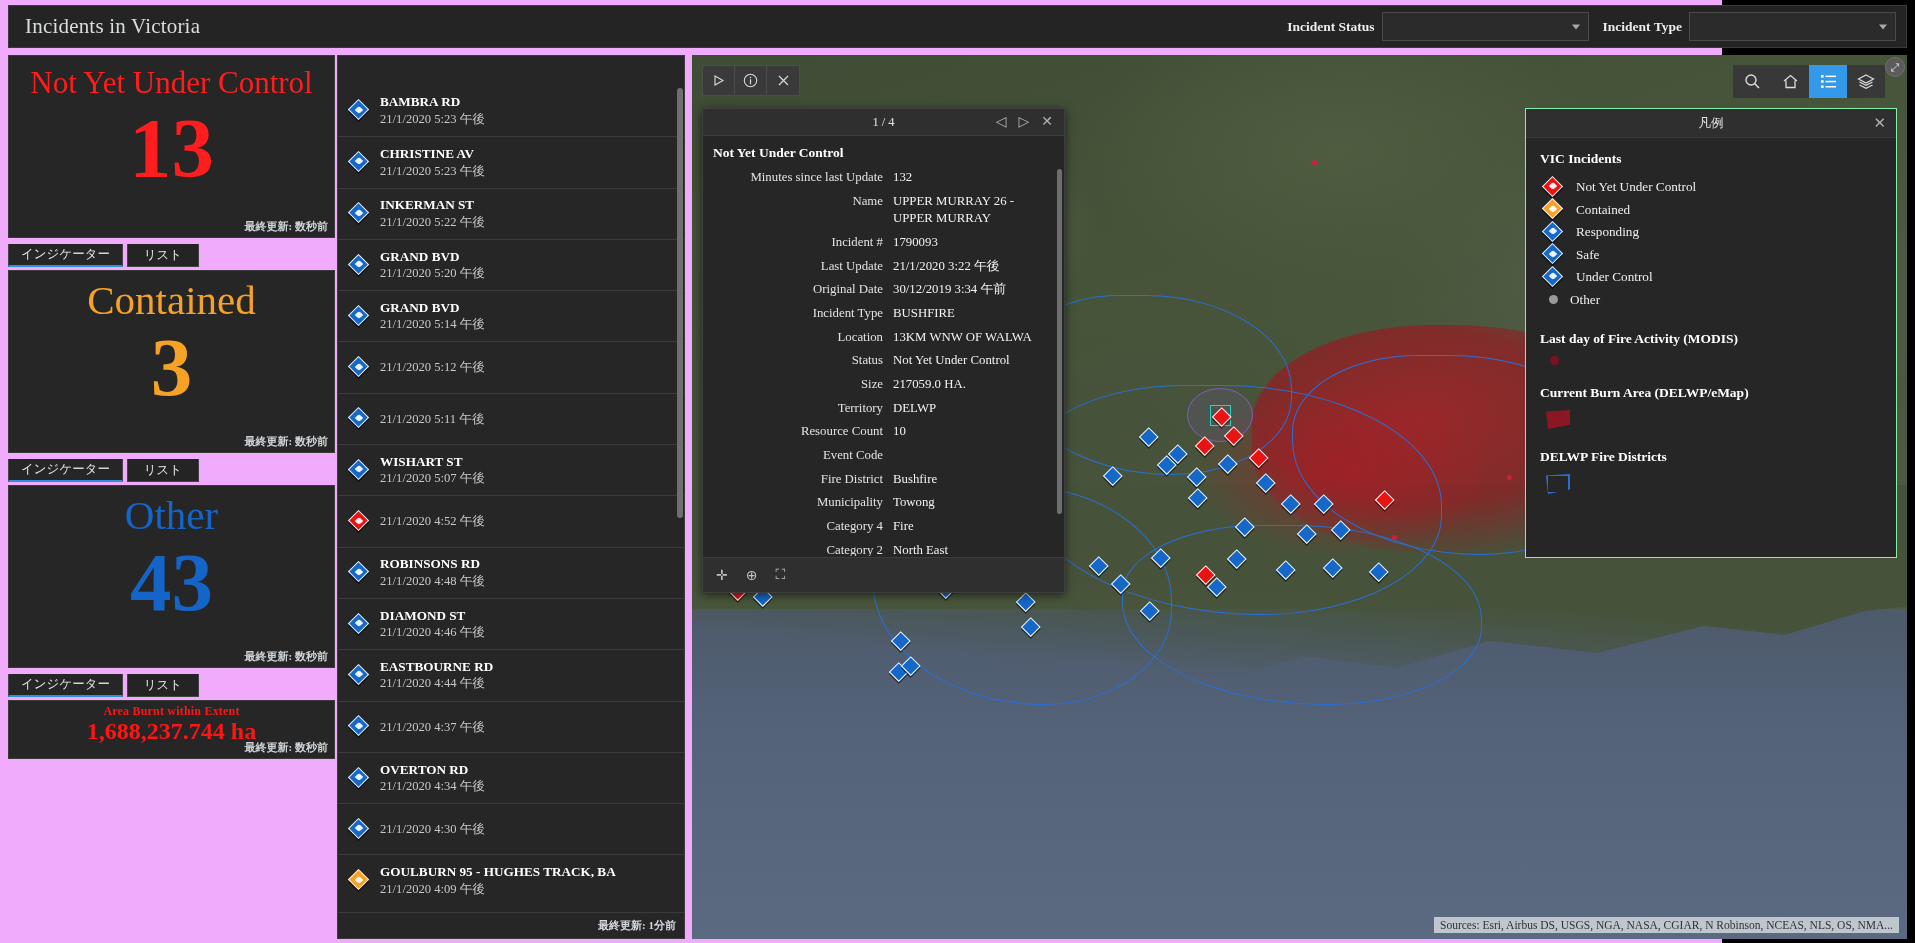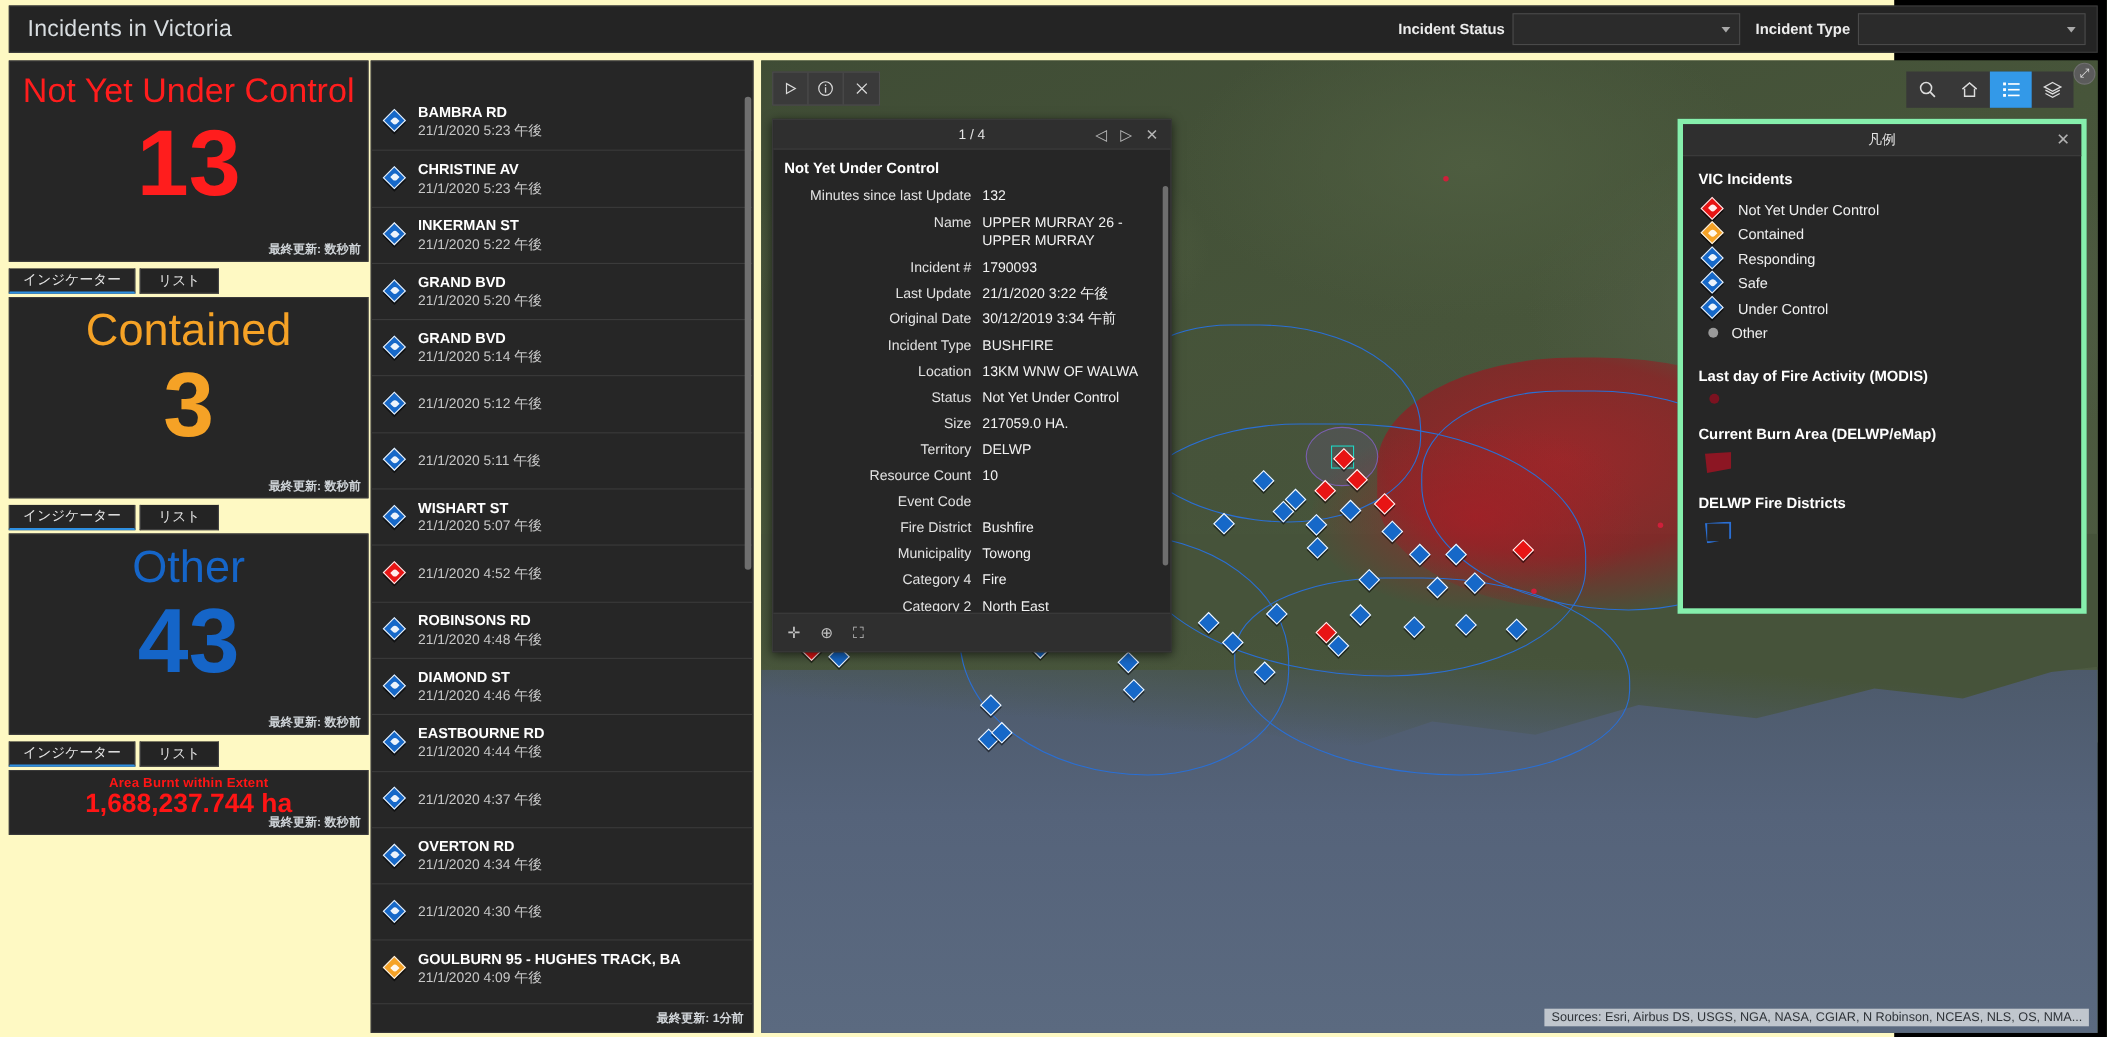--- a/index.html
+++ b/index.html
@@ -2,21 +2,21 @@
 <html><head>
 <meta charset="utf-8">
 <style>
   * { box-sizing: border-box; margin: 0; padding: 0; }
   html, body {
     width: 1915px; height: 943px;
     background: #000;
     font-family: "Liberation Sans", sans-serif;
     overflow: hidden;
   }
-  .app { position: relative; width: 1722px; height: 943px; background: #fef9c3; }
+  .app { position: relative; width: 1722px; height: 943px; background: #f0abfc; font-family: Liberation Serif, serif; }
 
   
   .header {
     position: absolute; left: 8px; top: 5px; width: 1899px; height: 43px;
     background: #242424; border: 1px solid #3a3a3a;
     display: flex; align-items: center;
   }
   .header-title {
     color: #d8dde0; font-size: 21px; font-weight: 400; padding-left: 16px;
     letter-spacing: .2px; flex: 0 0 auto;
@@ -210,21 +210,21 @@
   .popup-scroll { position: absolute; right: 2px; top: 60px; width: 5px; height: 345px; background: #6e6e6e; border-radius: 3px; }
   .popup-foot {
     position: absolute; left: 0; right: 0; bottom: 0; height: 35px; background: #2f2f2f;
     display: flex; align-items: center; gap: 18px; padding-left: 13px; border-top: 1px solid #3c3c3c;
   }
   .popup-foot span { color: #c0c0c0; font-size: 14px; }
 
   
   .legend {
     position: absolute; right: 10px; top: 53px; width: 372px; height: 450px;
-    background: #262626; border: 5px solid #86efac;
+    background: #262626; border: 1px solid #86efac;
   }
   .legend-head {
     height: 29px; background: #2f2f2f; position: relative; display: flex; align-items: center;
     justify-content: center; border-bottom: 1px solid #3c3c3c;
   }
   .legend-head .t { color: #e8e8e8; font-size: 12.5px; }
   .legend-head .x { position: absolute; right: 10px; color: #b0b0b0; font-size: 15px; }
   .legend-body { padding: 13px 14px 0 14px; }
   .legend-group-title { color: #ffffff; font-size: 13.5px; font-weight: bold; margin-bottom: 9px; }
   .legend-row { display: flex; align-items: center; gap: 12px; height: 22.5px; padding-left: 3px; }

